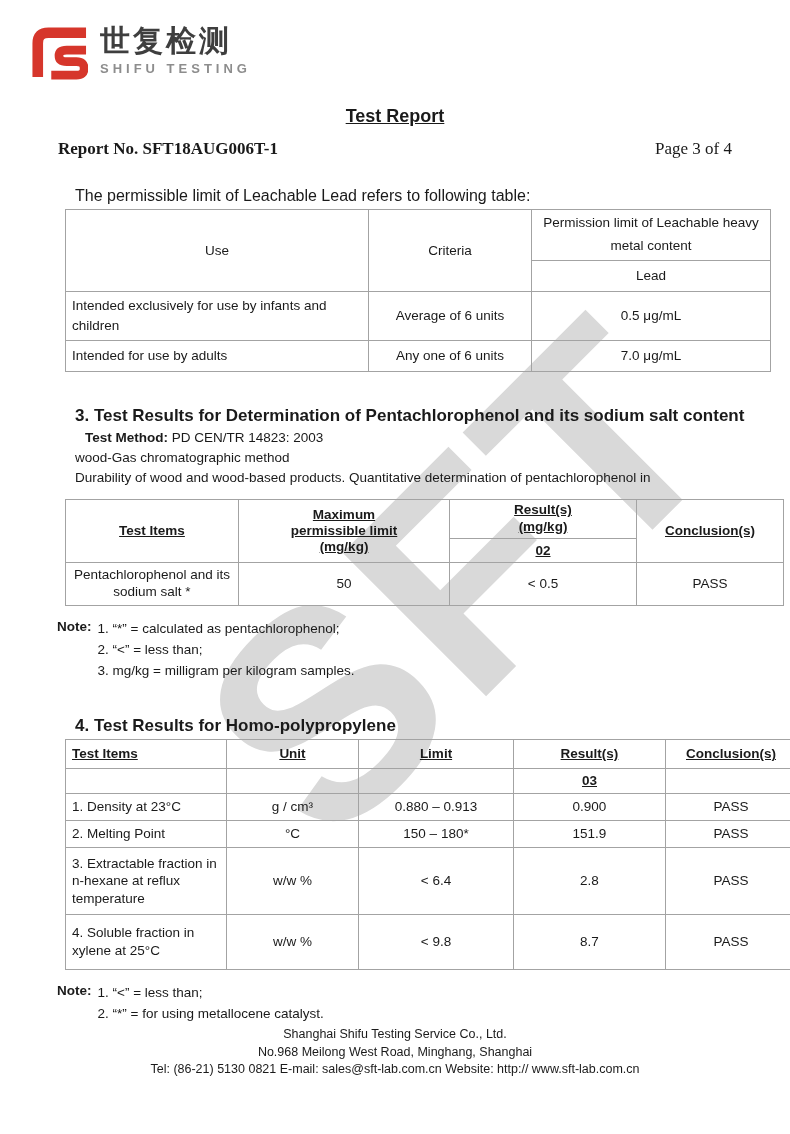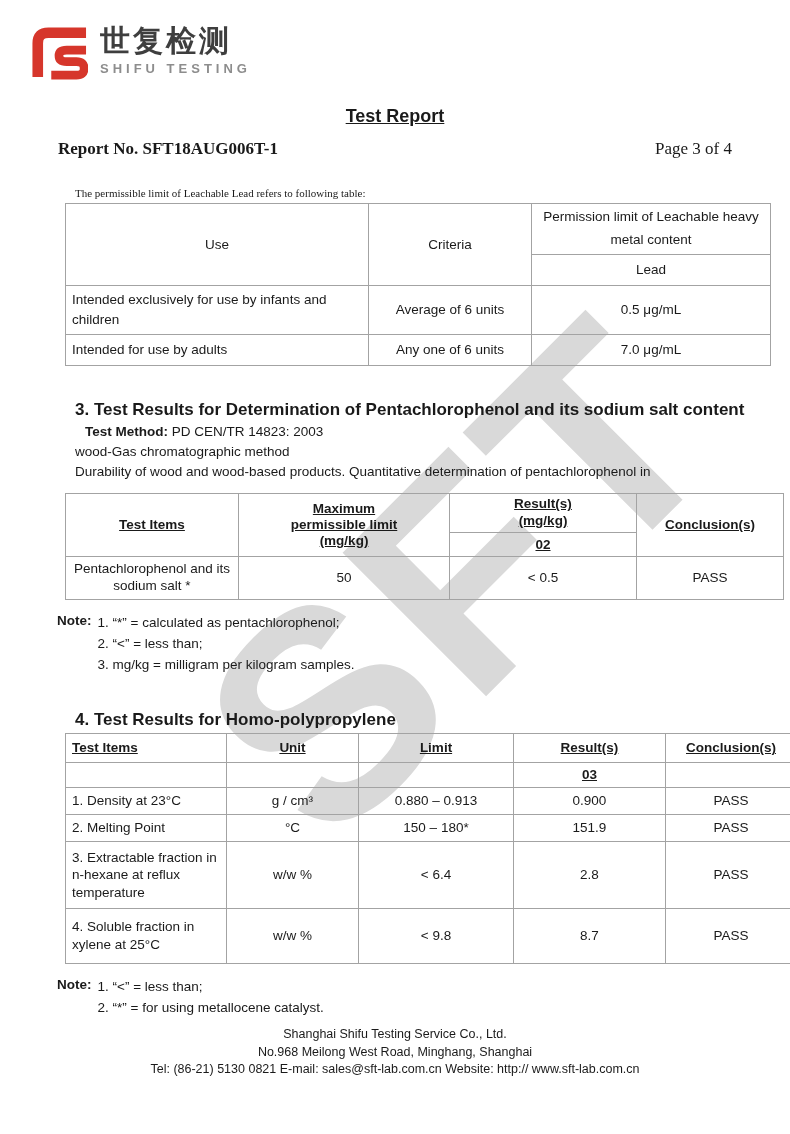--- a/index.html
+++ b/index.html
@@ -21,21 +21,21 @@
   .logo-mark{width:58px;height:56px;flex:0 0 auto;}
   .logo-text{margin-left:12px;display:flex;flex-direction:column;}
   .logo-cn{font-size:30px;font-weight:bold;color:#3e3e3e;letter-spacing:3px;line-height:34px;}
   .logo-en{font-size:13px;font-weight:bold;color:#8d8d8d;letter-spacing:4px;margin-top:3px;}
 
   .doc-title{margin-top:22px;text-align:center;font-size:18px;font-weight:bold;text-decoration:underline;}
   .report-row{display:flex;justify-content:space-between;margin:12px 58px 0 58px;
     font-family:"Liberation Serif",serif;font-size:17px;}
   .report-no{font-weight:bold;}
 
-  .intro{margin:28px 0 0 75px;font-size:11px;font-family:Liberation Serif, serif;}
+  .intro{margin:28px 0 0 75px;font-size:16px;}
 
   
   table{border-collapse:collapse;table-layout:fixed;margin-left:65px;font-size:13.5px;background:transparent;}
   td,th{border:1px solid #a3a3a3;padding:2px 6px;vertical-align:middle;text-align:center;font-weight:normal;line-height:1.45;}
   .uh{font-weight:bold;text-decoration:underline;}
   .uh span{display:block;line-height:1.2;}
   .left{text-align:left;}
 
   .t1{width:666px;margin-top:4px;}
   .t1 .c1{width:290px;}

